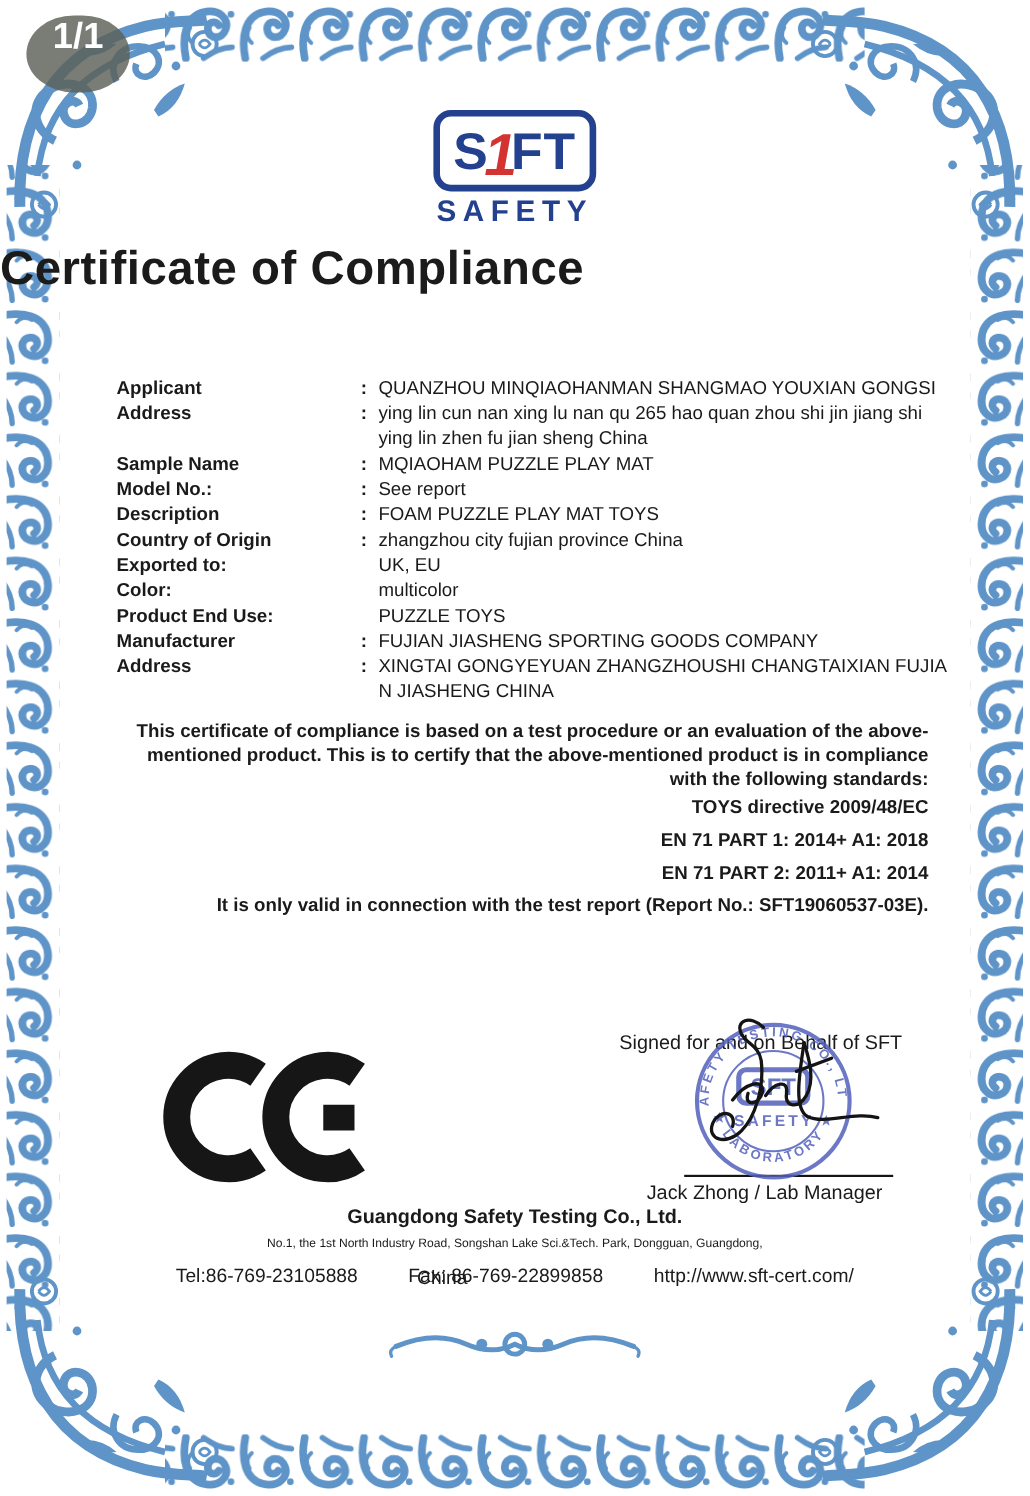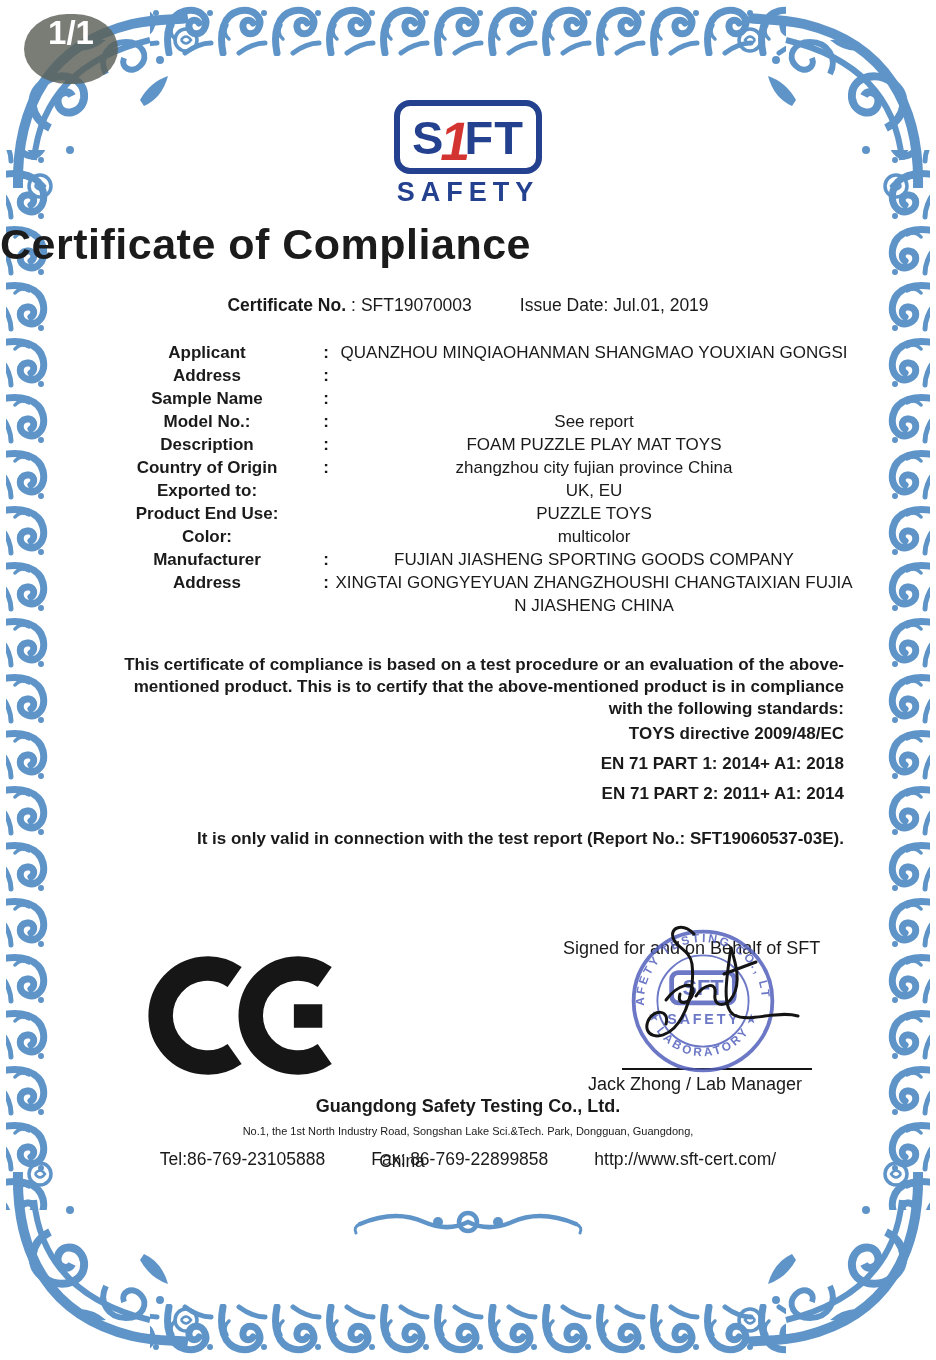--- a/index.html
+++ b/index.html
@@ -43,31 +43,31 @@
   .title{
     left:0;top:220px;width:936px;text-align:left;margin:0;
     font-size:43px;font-weight:bold;color:#1b1b1b;letter-spacing:0.5px;z-index:2;
   }
   .certline{
     left:0;top:295px;width:936px;text-align:center;font-size:17.5px;z-index:2;
   }
   .certline .gap{display:inline-block;width:48px;}
   .certline .colon{padding:0 5px;}
   
-  .fields{left:96px;top:341px;width:760px;z-index:2;text-align:center;}
+  .fields{left:106px;top:341px;width:760px;z-index:2;}
   .frow{display:flex;align-items:flex-start;line-height:23px;font-size:17px;}
   .flabel{width:222px;font-weight:bold;flex:0 0 auto;}
   .fcolon{width:16px;font-weight:bold;flex:0 0 auto;}
   .fvalue{width:520px;flex:0 0 auto;}
   
   .statement{left:120px;top:654px;width:724px;font-size:17px;z-index:2;text-align:right;}
   .statement p{margin:0;font-weight:bold;line-height:22px;}
   .statement .std{margin-top:3px;}
   .statement .sp{margin-top:8px;}
-  .statement .va{margin-top:23px;}
+  .statement .va{margin-top:7px;}
   
   .ce{left:147px;top:953px;z-index:2;}
   .signedfor{left:563px;top:938px;font-size:18px;z-index:2;}
   .stamp{left:627px;top:925px;z-index:3;opacity:0.85;}
   .signature{left:598px;top:912px;z-index:4;}
   .sigline{left:622px;top:1068px;width:190px;border-top:2px solid #141414;z-index:2;}
   .signer{left:585px;top:1074px;width:220px;text-align:center;font-size:18px;z-index:2;}
   
   .f-company{left:0;top:1096px;width:936px;text-align:center;font-size:18px;font-weight:bold;z-index:2;}
   .f-addr1{left:0;top:1125px;width:936px;text-align:center;font-size:11px;z-index:2;}
@@ -132,37 +132,36 @@
       <span class="ls">S</span>
       <span class="l1">1</span>
       <span class="lf">F</span>
       <span class="lt">T</span>
     </div>
     <div class="logo-sub">SAFETY</div>
   </div>
 
   <h1 class="abs title">Certificate of Compliance</h1>
 
-  <div class="abs certline">
-    <span class="b">Certificate No.</span><span class="colon">:</span><span>SFT19070003</span><span class="gap"></span><span>Issue Date:</span>&nbsp;<span>Jul.01, 2019</span>
-  </div>
 
   <div class="abs fields">
     <div class="frow">
       <span class="flabel">Applicant</span>
       <span class="fcolon">:</span>
       <span class="fvalue">QUANZHOU MINQIAOHANMAN SHANGMAO YOUXIAN GONGSI</span>
     </div>
     <div class="frow">
       <span class="flabel">Address</span>
       <span class="fcolon">:</span>
+      <span class="fvalue">ying lin cun nan xing lu nan qu 265 hao quan zhou shi jin jiang shi ying lin zhen fu jian sheng China</span>
     </div>
     <div class="frow">
       <span class="flabel">Sample Name</span>
       <span class="fcolon">:</span>
+      <span class="fvalue">MQIAOHAM PUZZLE PLAY MAT</span>
     </div>
     <div class="frow">
       <span class="flabel">Model No.:</span>
       <span class="fcolon">:</span>
       <span class="fvalue">See report</span>
     </div>
     <div class="frow">
       <span class="flabel">Description</span>
       <span class="fcolon">:</span>
       <span class="fvalue">FOAM PUZZLE PLAY MAT TOYS</span>
@@ -171,28 +170,28 @@
       <span class="flabel">Country of Origin</span>
       <span class="fcolon">:</span>
       <span class="fvalue">zhangzhou city fujian province China</span>
     </div>
     <div class="frow">
       <span class="flabel">Exported to:</span>
       <span class="fcolon"></span>
       <span class="fvalue">UK, EU</span>
     </div>
     <div class="frow">
+      <span class="flabel">Color:</span>
+      <span class="fcolon"></span>
+      <span class="fvalue">multicolor</span>
+    </div>
+    <div class="frow">
       <span class="flabel">Product End Use:</span>
       <span class="fcolon"></span>
       <span class="fvalue">PUZZLE TOYS</span>
-    </div>
-    <div class="frow">
-      <span class="flabel">Color:</span>
-      <span class="fcolon"></span>
-      <span class="fvalue">multicolor</span>
     </div>
     <div class="frow">
       <span class="flabel">Manufacturer</span>
       <span class="fcolon">:</span>
       <span class="fvalue">FUJIAN JIASHENG SPORTING GOODS COMPANY</span>
     </div>
     <div class="frow">
       <span class="flabel">Address</span>
       <span class="fcolon">:</span>
       <span class="fvalue">XINGTAI GONGYEYUAN ZHANGZHOUSHI CHANGTAIXIAN FUJIA N JIASHENG CHINA</span>

